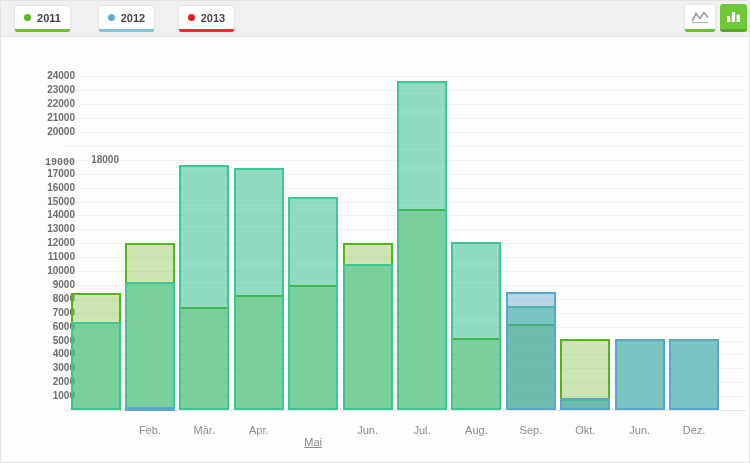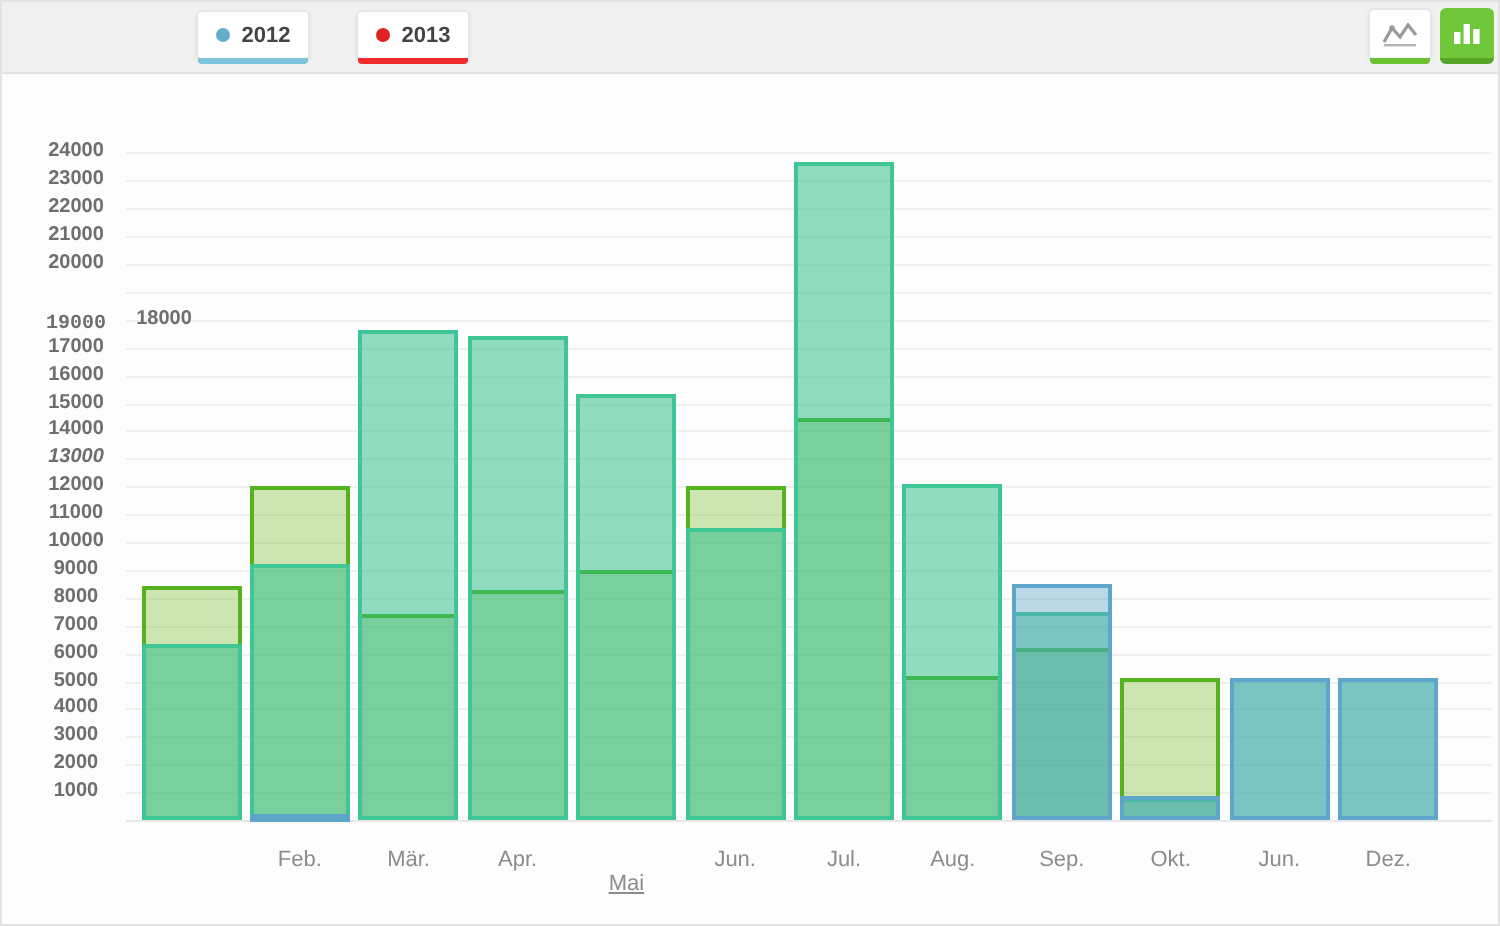--- a/index.html
+++ b/index.html
@@ -28,34 +28,39 @@
   }
   #line-type-btn{left:683px;width:32px;background:#fff;border:1px solid #e6e6e6;box-shadow:0 1px 2px rgba(0,0,0,.07);}
   #bar-type-btn{left:719px;width:27px;height:28px;background:#70c73a;border-bottom:3px solid #57a526;}
   .underline{position:absolute;left:0;right:0;bottom:-3px;height:3px;border-radius:0 0 2px 2px;}
   
   #chart-region{position:absolute;left:0;top:36px;right:0;bottom:0;background:#fdfdfd;}
   .gridline{position:absolute;height:1px;background:#f0f0f0;}
   .baseline{position:absolute;height:1px;background:#e6e6e6;}
   .ylabel{
     position:absolute;left:0;width:74px;height:12px;line-height:12px;
-    text-align:center;font-size:10px;font-weight:bold;color:#6e6e6e;
+    text-align:right;font-size:10px;font-weight:bold;color:#6e6e6e;
   }
   .xlabel{
     position:absolute;width:54px;height:14px;line-height:14px;
     text-align:center;font-size:11px;color:#8c8c8c;
   }
   .bar{position:absolute;box-sizing:border-box;border-style:solid;border-width:2px;}
 </style>
 </head>
 <body>
 
 <div id="stage">
 
   <div id="toolbar">
+    <div class="year-btn" style="left:13px">
+      <span class="dot" style="background: rgb(88, 186, 39);"></span>
+      <span>2011</span>
+      <span class="underline" style="background: rgb(108, 194, 48);"></span>
+    </div>
     <div class="year-btn" style="left:97px">
       <span class="dot" style="background: rgb(100, 174, 205);"></span>
       <span>2012</span>
       <span class="underline" style="background: rgb(124, 196, 220);"></span>
     </div>
     <div class="year-btn" style="left:177px">
       <span class="dot" style="background: rgb(224, 34, 34);"></span>
       <span>2013</span>
       <span class="underline" style="background: rgb(239, 43, 43);"></span>
     </div>
@@ -96,21 +101,21 @@
       <div class="ylabel" style="top: 255.8px;">8000</div>
       <div class="gridline" style="left: 62px; width: 683px; top: 247.9px;"></div>
       <div class="ylabel" style="top: 241.9px;">9000</div>
       <div class="gridline" style="left: 62px; width: 683px; top: 234px;"></div>
       <div class="ylabel" style="top: 228px;">10000</div>
       <div class="gridline" style="left: 62px; width: 683px; top: 220.1px;"></div>
       <div class="ylabel" style="top: 214.1px;">11000</div>
       <div class="gridline" style="left: 62px; width: 683px; top: 206.2px;"></div>
       <div class="ylabel" style="top: 200.2px;">12000</div>
       <div class="gridline" style="left: 62px; width: 683px; top: 192.3px;"></div>
-      <div class="ylabel" style="top: 186.3px; font-style: italic;">13000</div>
+      <div class="ylabel" style="top: 186.3px;">13000</div>
       <div class="gridline" style="left: 62px; width: 683px; top: 178.4px;"></div>
       <div class="ylabel" style="top: 172.4px;">14000</div>
       <div class="gridline" style="left: 62px; width: 683px; top: 164.5px;"></div>
       <div class="ylabel" style="top: 158.5px;">15000</div>
       <div class="gridline" style="left: 62px; width: 683px; top: 150.6px;"></div>
       <div class="ylabel" style="top: 144.6px;">16000</div>
       <div class="gridline" style="left: 62px; width: 683px; top: 136.7px;"></div>
       <div class="ylabel" style="top: 130.7px;">17000</div>
       <div class="gridline" style="left: 62px; width: 683px; top: 122.8px;"></div>
       <div class="ylabel" style="top: 116.8px; margin-left: 44px;">18000</div>

